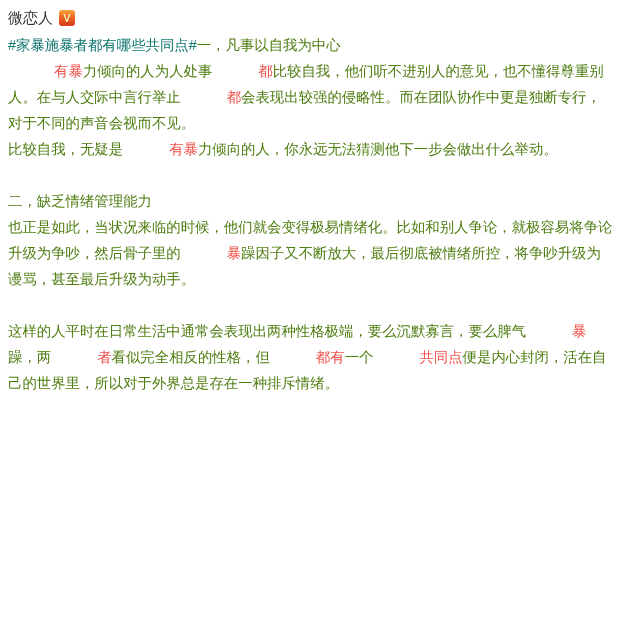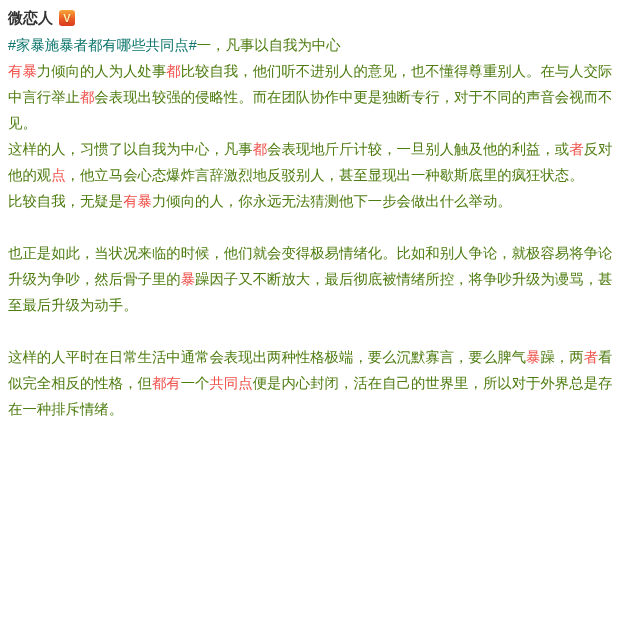--- a/index.html
+++ b/index.html
@@ -16,21 +16,21 @@
     padding: 8px 8px 0 8px;
     width: 622px;
   }
   .post-header {
     display: flex;
     align-items: center;
     height: 20px;
   }
   .username {
     font-size: 15px;
-    font-weight: bold;
+    font-weight: normal;
     color: #333333;
     line-height: 20px;
     text-align: right;
   }
   .v-badge {
     margin-left: 6px;
     width: 16px;
     height: 16px;
     border-radius: 3px;
     background: linear-gradient(180deg, #f7a63a 0%, #ec5c23 55%, #d93a1f 100%);
@@ -48,34 +48,34 @@
     line-height: 26px;
     color: #333333;
     letter-spacing: 0;
   }
   .para {
     margin: 0;
     min-height: 26px;
     word-break: break-all;
   }
   .txt { color: #4d7c0f; }
-  .hl { color: #f0524b; }
+  .hl { color: #f0524b; margin-left: 46px; }
   .topic { color: #0f766e; cursor: pointer; }
 </style>
 </head>
 <body>
 
 <div class="post-wrap">
   <div class="post-header">
     <span class="username">微恋人</span>
     <span class="v-badge">V</span>
   </div>
   <div class="post-body">
       <p class="para"><span class="topic">#家暴施暴者都有哪些共同点#</span><span class="txt">一，凡事以自我为中心</span></p>
       <p class="para"><span class="hl">有暴</span><span class="txt">力倾向的人为人处事</span><span class="hl">都</span><span class="txt">比较自我，他们听不进别人的意见，也不懂得尊重别人。在与人交际中言行举止</span><span class="hl">都</span><span class="txt">会表现出较强的侵略性。而在团队协作中更是独断专行，对于不同的声音会视而不见。</span></p>
-      <p class="para"><span class="txt">这样的人，习惯了以自我为中心，凡事</span><span class="hl">都</span><span class="txt">会表现地斤斤计较，一旦别人触及他的利益，或</span><span class="hl">者</span><span class="txt">反对他的观</span><span class="hl">点</span><span class="txt">，他立马会心态爆炸言辞激烈地反驳别人，甚至显现出一种歇斯底里的疯狂状态。</span></p>
       <p class="para"><span class="txt">比较自我，无疑是</span><span class="hl">有暴</span><span class="txt">力倾向的人，你永远无法猜测他下一步会做出什么举动。</span></p>
       <p class="para"></p>
+      <p class="para"><span class="txt">二，缺乏情绪管理能力</span></p>
       <p class="para"><span class="txt">也正是如此，当状况来临的时候，他们就会变得极易情绪化。比如和别人争论，就极容易将争论升级为争吵，然后骨子里的</span><span class="hl">暴</span><span class="txt">躁因子又不断放大，最后彻底被情绪所控，将争吵升级为谩骂，甚至最后升级为动手。</span></p>
       <p class="para"></p>
       <p class="para"><span class="txt">这样的人平时在日常生活中通常会表现出两种性格极端，要么沉默寡言，要么脾气</span><span class="hl">暴</span><span class="txt">躁，两</span><span class="hl">者</span><span class="txt">看似完全相反的性格，但</span><span class="hl">都有</span><span class="txt">一个</span><span class="hl">共同点</span><span class="txt">便是内心封闭，活在自己的世界里，所以对于外界总是存在一种排斥情绪。</span></p>
     </div>
 </div>
 
 </body></html>

